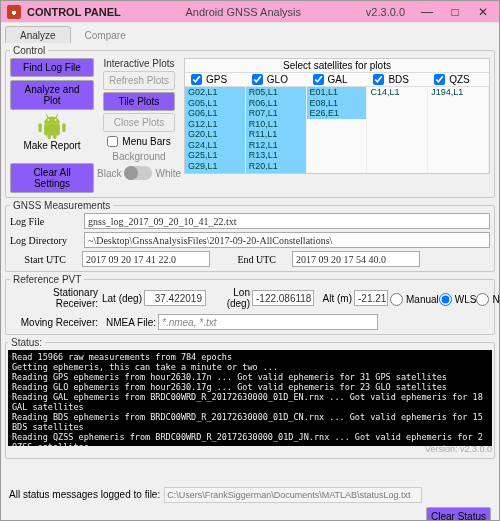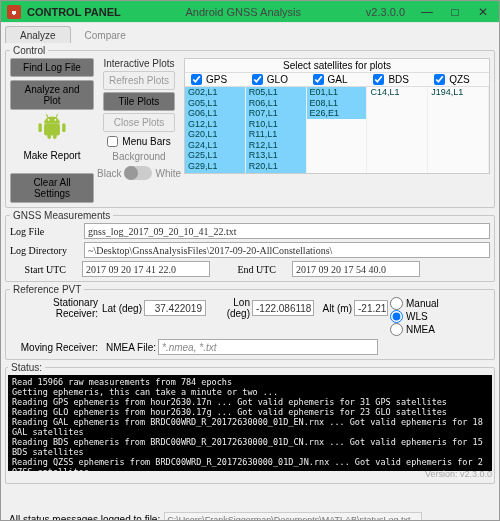--- a/index.html
+++ b/index.html
@@ -1,39 +1,39 @@
 <!DOCTYPE html>
 <html><head>
 <meta charset="utf-8">
 <style>
   * { box-sizing: border-box; margin: 0; padding: 0; }
   body { font-family: "Segoe UI", Arial, sans-serif; font-size: 10px; background: #f0f0f0; width: 500px; height: 521px; overflow: hidden; }
   .win { width: 500px; height: 521px; background: #f0f0f0; border: 1px solid #999; display: flex; flex-direction: column; }
-  .titlebar { height: 22px; background: #22c55e; display: flex; align-items: center; padding: 0 2px 0 6px; border-bottom: 1px solid #e4e4e4; }
+  .titlebar { height: 22px; background: #f9a8d4; display: flex; align-items: center; padding: 0 2px 0 6px; border-bottom: 1px solid #e4e4e4; }
   .titlebar .logo { width: 14px; height: 14px; background: #c54123; margin-right: 6px; border-radius:2px; position:relative; }
   .titlebar .logo::after{content:""; position:absolute; left:3px; top:3px; width:8px;height:8px; background: radial-gradient(circle at 50% 60%, #fff 2px, transparent 2px);}
   .titlebar .tleft { font-weight: 600; color: #222; font-size:11px;}
   .titlebar .tmid { flex:1; text-align:center; font-size:11px; color: #444;}
   .titlebar .tright { font-size:11px; color:#444; margin-right:8px;}
   .winbtns { display:flex; gap:0; }
   .winbtn { width:28px; height:20px; display:flex; align-items:center; justify-content:center; color:#333; font-size:12px;}
   .tabbar { height:20px; display:flex; align-items:flex-end; padding-left:4px; gap:0;}
   .tab { padding:3px 14px 2px 14px; font-size:10px; color:#888; border-top-left-radius:3px;border-top-right-radius:3px;}
   .tab.active { background:#e6e6e6; color:#333; border:1px solid #bbb; border-bottom:none;}
   .mainpanel { flex:1; padding:2px 4px 2px 4px; overflow:hidden; display:flex; flex-direction:column; gap:2px;}
   fieldset { border:1px solid #c8c8c8; border-radius:2px; padding:2px 4px 4px 4px; background:#f0f0f0;}
   legend { font-size:10px; padding:0 3px; color:#333;}
   .ctrl-body{ display:flex; gap:4px;}
   .colA { display:flex; flex-direction:column; gap:3px; width:84px;}
   .colB { display:flex; flex-direction:column; gap:2px; width:82px; align-items:center;}
   .colC { flex:1;}
-  .btn { background:#737373; border:1px solid #aaa; border-radius:2px; padding:3px 4px; font-size:10px; text-align:center; cursor:pointer;}
+  .btn { background:#8b5cf6; border:1px solid #aaa; border-radius:2px; padding:3px 4px; font-size:10px; text-align:center; cursor:pointer;}
   .btn.disabled{ color:#9a9a9a; border-color:#ccc; background:#efefef; cursor:default;}
   .sublegend{ font-size:10px; color:#333; text-align:center;}
-  .makerep { display:flex; flex-direction:column; align-items:center; gap:11px;}
+  .makerep { display:flex; flex-direction:column; align-items:center; gap:1px;}
   .android-icon svg{display:block;}
   .mbar{ display:flex; align-items:center; gap:4px; font-size:10px; margin-top:2px;}
   .bgtog { display:flex; align-items:center; gap:3px; font-size:10px; color:#888; margin-top:2px;}
   .toggle{ width:28px; height:14px; background:#ccc; border-radius:7px; position:relative;}
   .toggle .knob{ width:14px;height:14px;background:#999;border-radius:50%;position:absolute;left:0;top:0;}
   .satarea{border:1px solid #ccc; background:#fafafa;}
   .satcap{font-size:10px; text-align:center; margin:1px 0;}
   .sat-head{display:grid; grid-template-columns:repeat(5,1fr); border-top:1px solid #ddd; border-bottom:1px solid #ddd;}
   .sat-head label{display:flex;align-items:center;gap:2px;justify-content:flex-start;padding:1px 2px;font-size:10px;}
   .sat-head label input{margin:0 2px 0 4px;}
@@ -42,21 +42,21 @@
   .sat-col div{padding:0 3px; line-height:10.5px; white-space:nowrap;}
   .sat-col div.sel{background:#7dd3fc;}
   .gm-body{display:grid; grid-template-columns:70px 1fr; row-gap:3px; column-gap:4px; align-items:center;font-family:Liberation Serif, serif;}
   .field{ background:#fff; border:1px solid #aaa; padding:2px 3px; font-size:10px; color:#333; height:16px; line-height:12px; overflow:hidden;}
   .timesrow{grid-column:1/3; display:flex; align-items:center; gap:16px;}
   .lbl{font-size:10px; text-align:right;}
   .timesrow .lbl{text-align:left;}
   .ref-body{display:flex; flex-direction:column; gap:3px;}
   .refrow{display:grid; grid-template-columns:88px 42px 62px 42px 62px 36px 34px 58px; gap:2px; align-items:center;}
   .refrow .lbl{text-align:right;}
-  .radios{display:flex;flex-direction:column;gap:0;font-size:10px;}
+  .radios{display:flex;flex-direction:row;gap:0;font-size:10px;}
   .radios label{display:flex;align-items:center;gap:3px;white-space:nowrap;}
   .status { background:#000; color:#eee; font-family:Consolas,monospace; font-size:8.5px; padding:2px 4px; line-height:10px; height:96px; overflow:hidden;}
   .footer{display:flex;align-items:center;gap:4px;padding:2px 4px 0 4px;}
   .footer .flbl{font-size:10px;white-space:nowrap;}
   .footer .fpath{flex:1;background:#f4f4f4;border:1px solid #ccc;height:16px;font-size:9px;color:#777;padding:2px;}
   .version{position:relative;top:-2px;font-size:9px;color:#aaa;}
   .cb{width:11px;height:11px;}
 </style>
 </head>
 <body>

